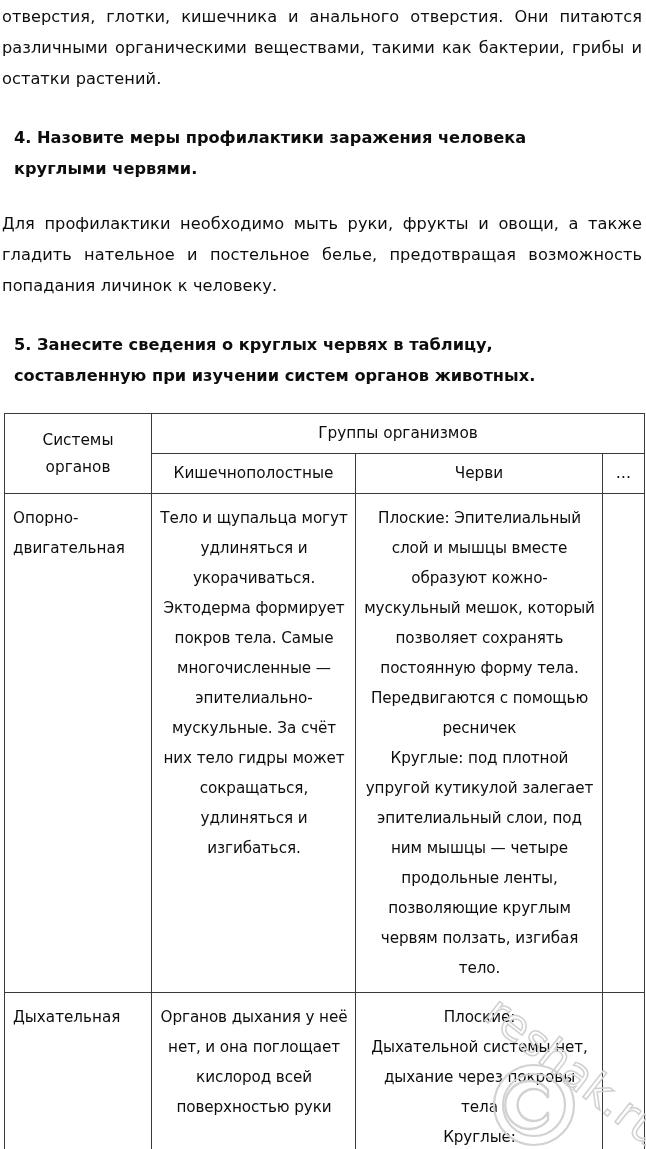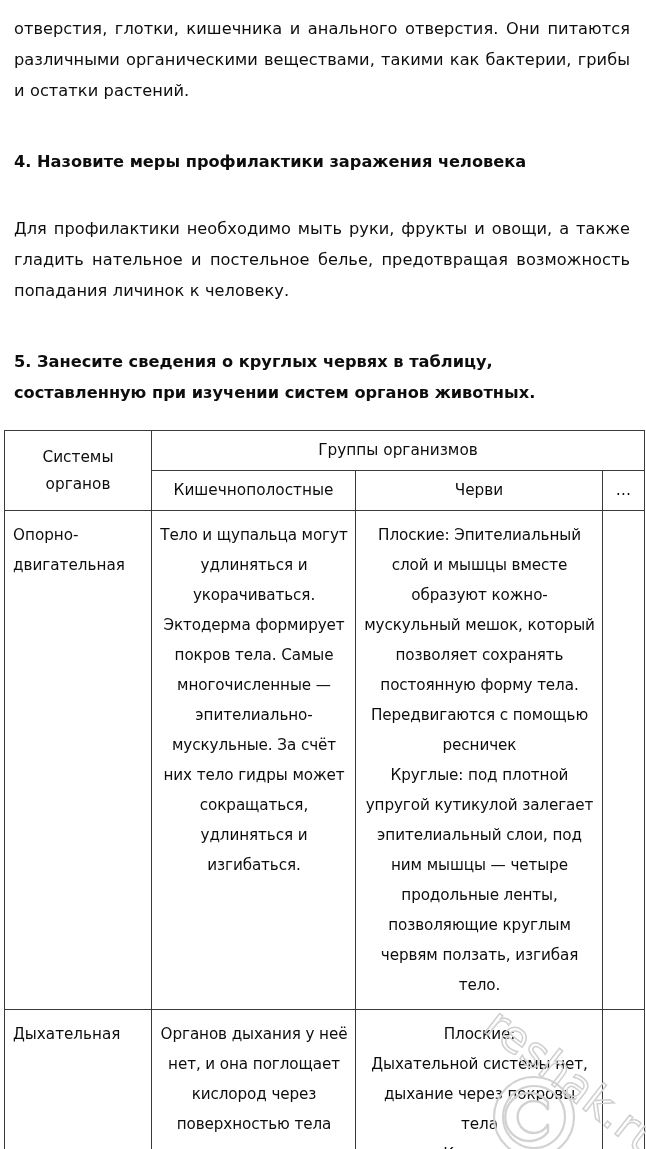--- a/index.html
+++ b/index.html
@@ -19,21 +19,21 @@
 
   .page {
     position: relative;
     width: 646px;
     height: 1149px;
     box-sizing: border-box;
   }
 
   
   .para {
-    margin: 12px;
+    margin: 0;
     padding: 0 4px 0 2px;
     font-size: 16.2px;
     line-height: 31px;
     text-align: justify;
     text-justify: inter-word;
     letter-spacing: 0.05px;
     word-spacing: 0.2px;
   }
   .para.top {
     padding-top: 1px;
@@ -131,20 +131,21 @@
 
 <div class="page">
 
   <p class="para top">отверстия, глотки, кишечника и анального отверстия. Они питаются различными органическими веществами, такими как бактерии, грибы и остатки растений.</p>
 
   <div class="spacer-16"></div>
 
   <div class="q-head">
     <span>4.</span>
     <span>Назовите меры профилактики заражения человека</span>
+    <span class="tail">круглыми червями.</span>
   </div>
 
   <div class="spacer-12"></div>
 
   <p class="para">Для профилактики необходимо мыть руки, фрукты и овощи, а также гладить нательное и постельное бельe, предотвращая возможность попадания личинок к человеку.</p>
 
   <div class="spacer-16"></div>
 
   <div class="q-head">
     <span>5.</span>
@@ -190,21 +191,21 @@
           <p>Круглые: под плотной упругой кутикулой залегает эпителиальный слои, под ним мышцы — четыре продольные ленты, позволяющие круглым червям ползать, изгибая тело.</p>
         </td>
         <td class="cell-body ellipsis-cell"></td>
       </tr>
 
       <tr class="row-tall-2">
         <td class="cell-sys">
           <div>Дыхательная</div>
         </td>
         <td class="cell-body">
-          <p>Органов дыхания у неё нет, и она поглощает кислород через поверхностью тела</p>
+          <p>Органов дыхания у неё нет, и она поглощает кислород всей поверхностью руки</p>
         </td>
         <td class="cell-body">
           <p>Плоские:</p>
           <p>Дыхательной системы нет, дыхание через покровы тела</p>
           <p>Круглые:</p>
           <p>Дыхание через покровы тела</p>
         </td>
         <td class="cell-body ellipsis-cell"></td>
       </tr>
 

